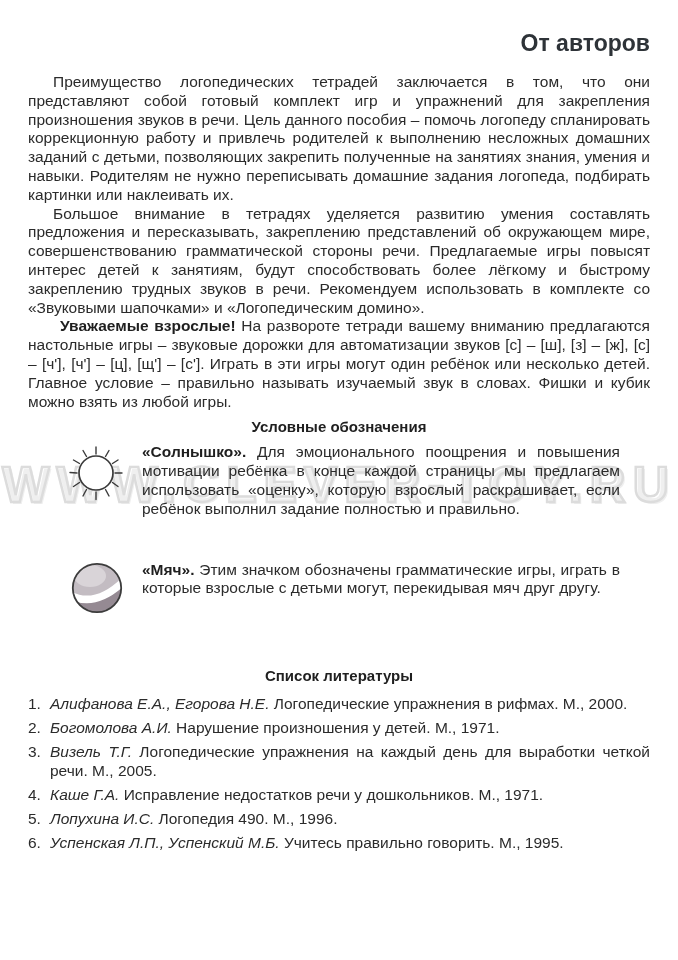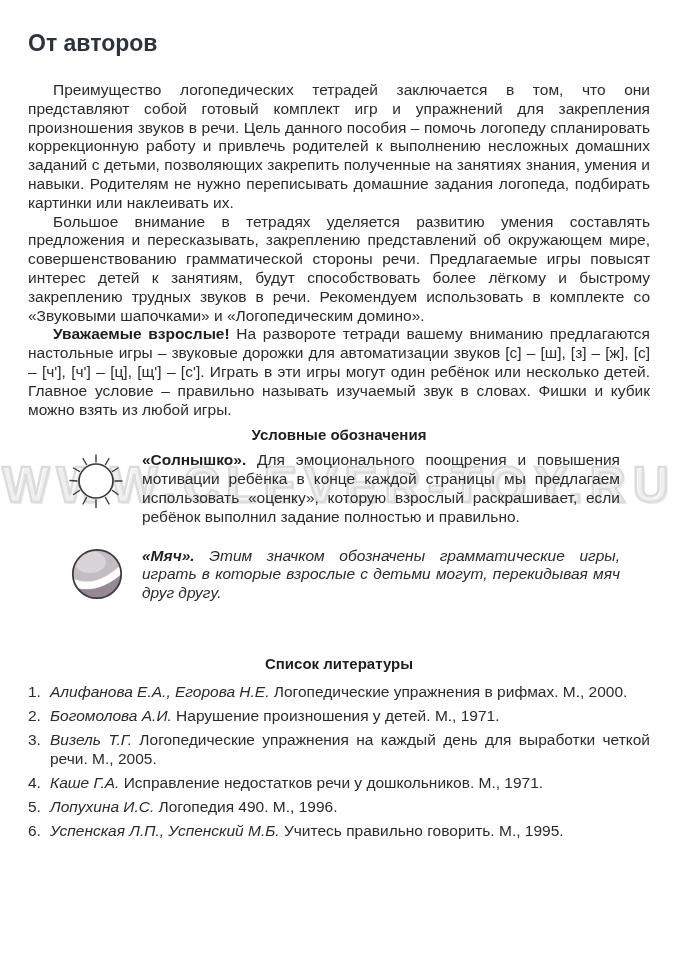--- a/index.html
+++ b/index.html
@@ -23,50 +23,50 @@
     color:rgba(255,255,255,0);
     -webkit-text-stroke:2.5px #dcdcdc;
     text-shadow:2px 2px 0 #efefef;
     user-select:none;
   }
   .content{
     position:relative;z-index:1;
     padding:30px 28px 0 28px;
   }
   .title{
-    margin:0 0 24px 0;
-    text-align:left;
+    margin:0 0 16px 0;
+    text-align:right;
     font-size:23px;
     font-weight:bold;
     color:#2e3338;
   }
   .para{
     margin:0;
     font-size:15.5px;
     line-height:18.8px;
     text-align:justify;
     text-indent:25px;
   }
-  .para b{color:#1f1f1f;}
+  .para b{color:#1f1f1f;margin-left:7px;}
   .subhead{
     margin:7px 0 7px 0;
     text-align:center;
     font-size:15px;
     font-weight:bold;
     color:#1f1f1f;
   }
   .subhead.lit{margin-top:52px;margin-bottom:10px;}
   .legend-row{
     display:flex;
     align-items:flex-start;
     gap:16px;
     margin:8px 0 0 40px;
     padding-right:30px;
   }
-  .legend-row + .legend-row{margin-top:20px;font-style:italic;}
+  .legend-row + .legend-row{margin-top:42px;}
   .icon-box{
     flex:0 0 58px;
     display:flex;
     justify-content:center;
     align-items:flex-start;
   }
   .legend-text{
     margin:0;
     font-size:15.5px;
     line-height:18.8px;

